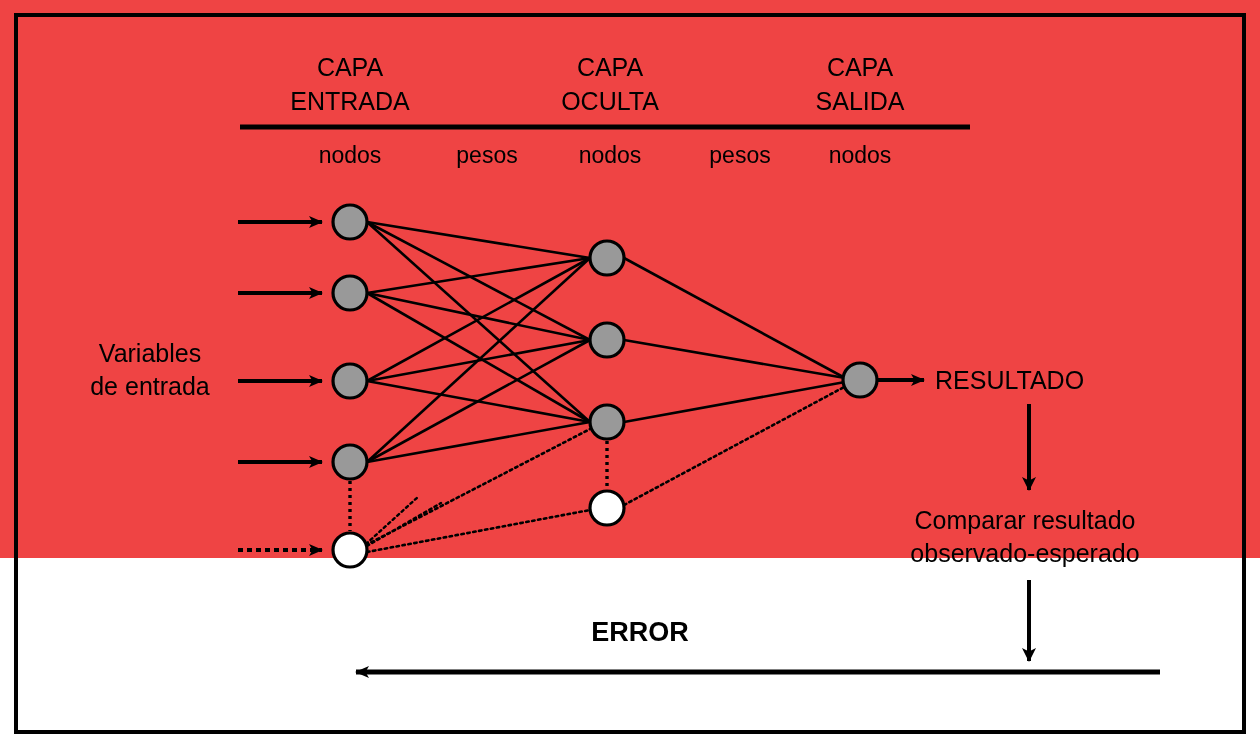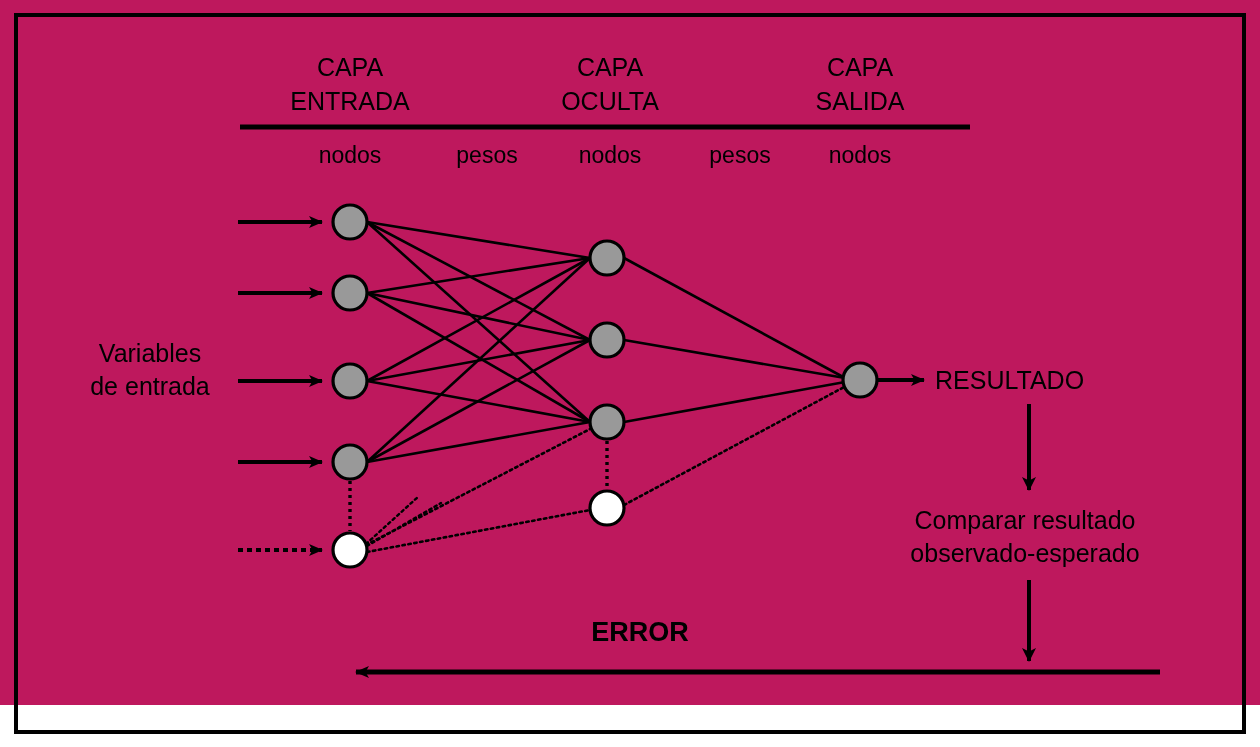--- a/index.html
+++ b/index.html
@@ -9,22 +9,22 @@
   }
   body {
     width: 1260px;
     height: 747px;
     font-family: "Liberation Sans", sans-serif;
     overflow: hidden;
   }
   #figure-root {
     position: relative;
     width: 1260px;
-    height: 705px;
-    background: #be185d;
+    height: 558px;
+    background: #ef4444;
   }
   #nn-svg {
     position: absolute;
     left: 0;
     top: 0;
     width: 1260px;
     height: 747px;
     display: block;
   }
   .lbl {

